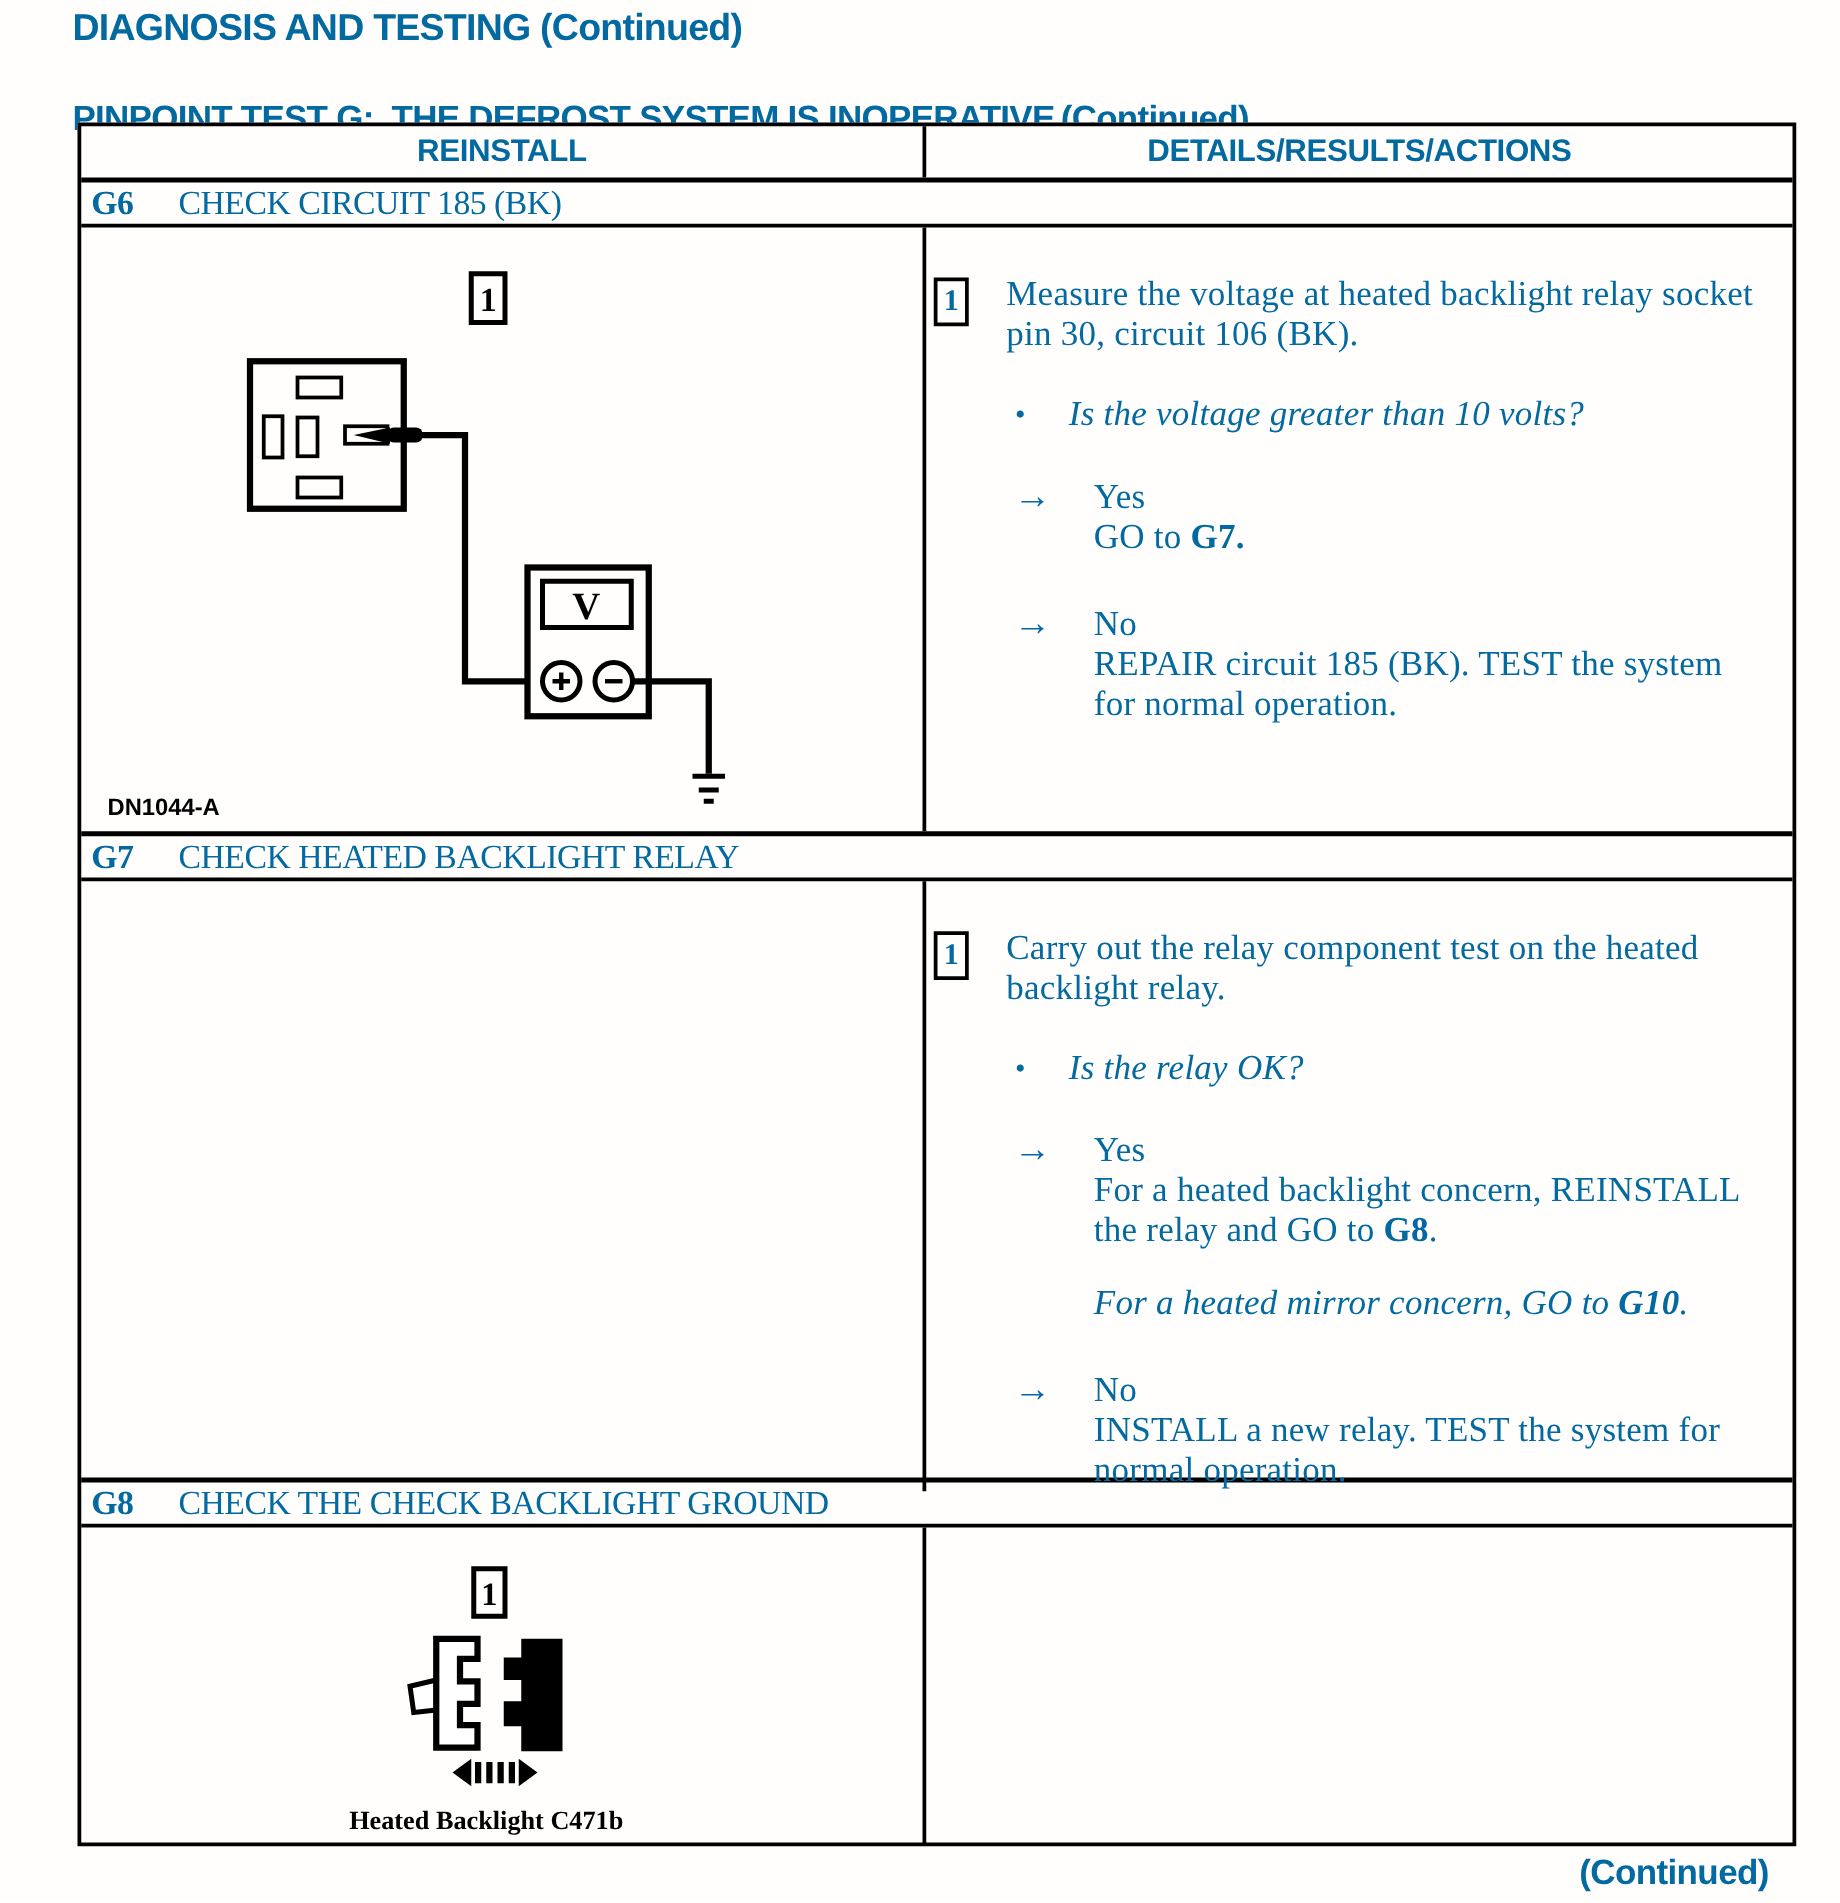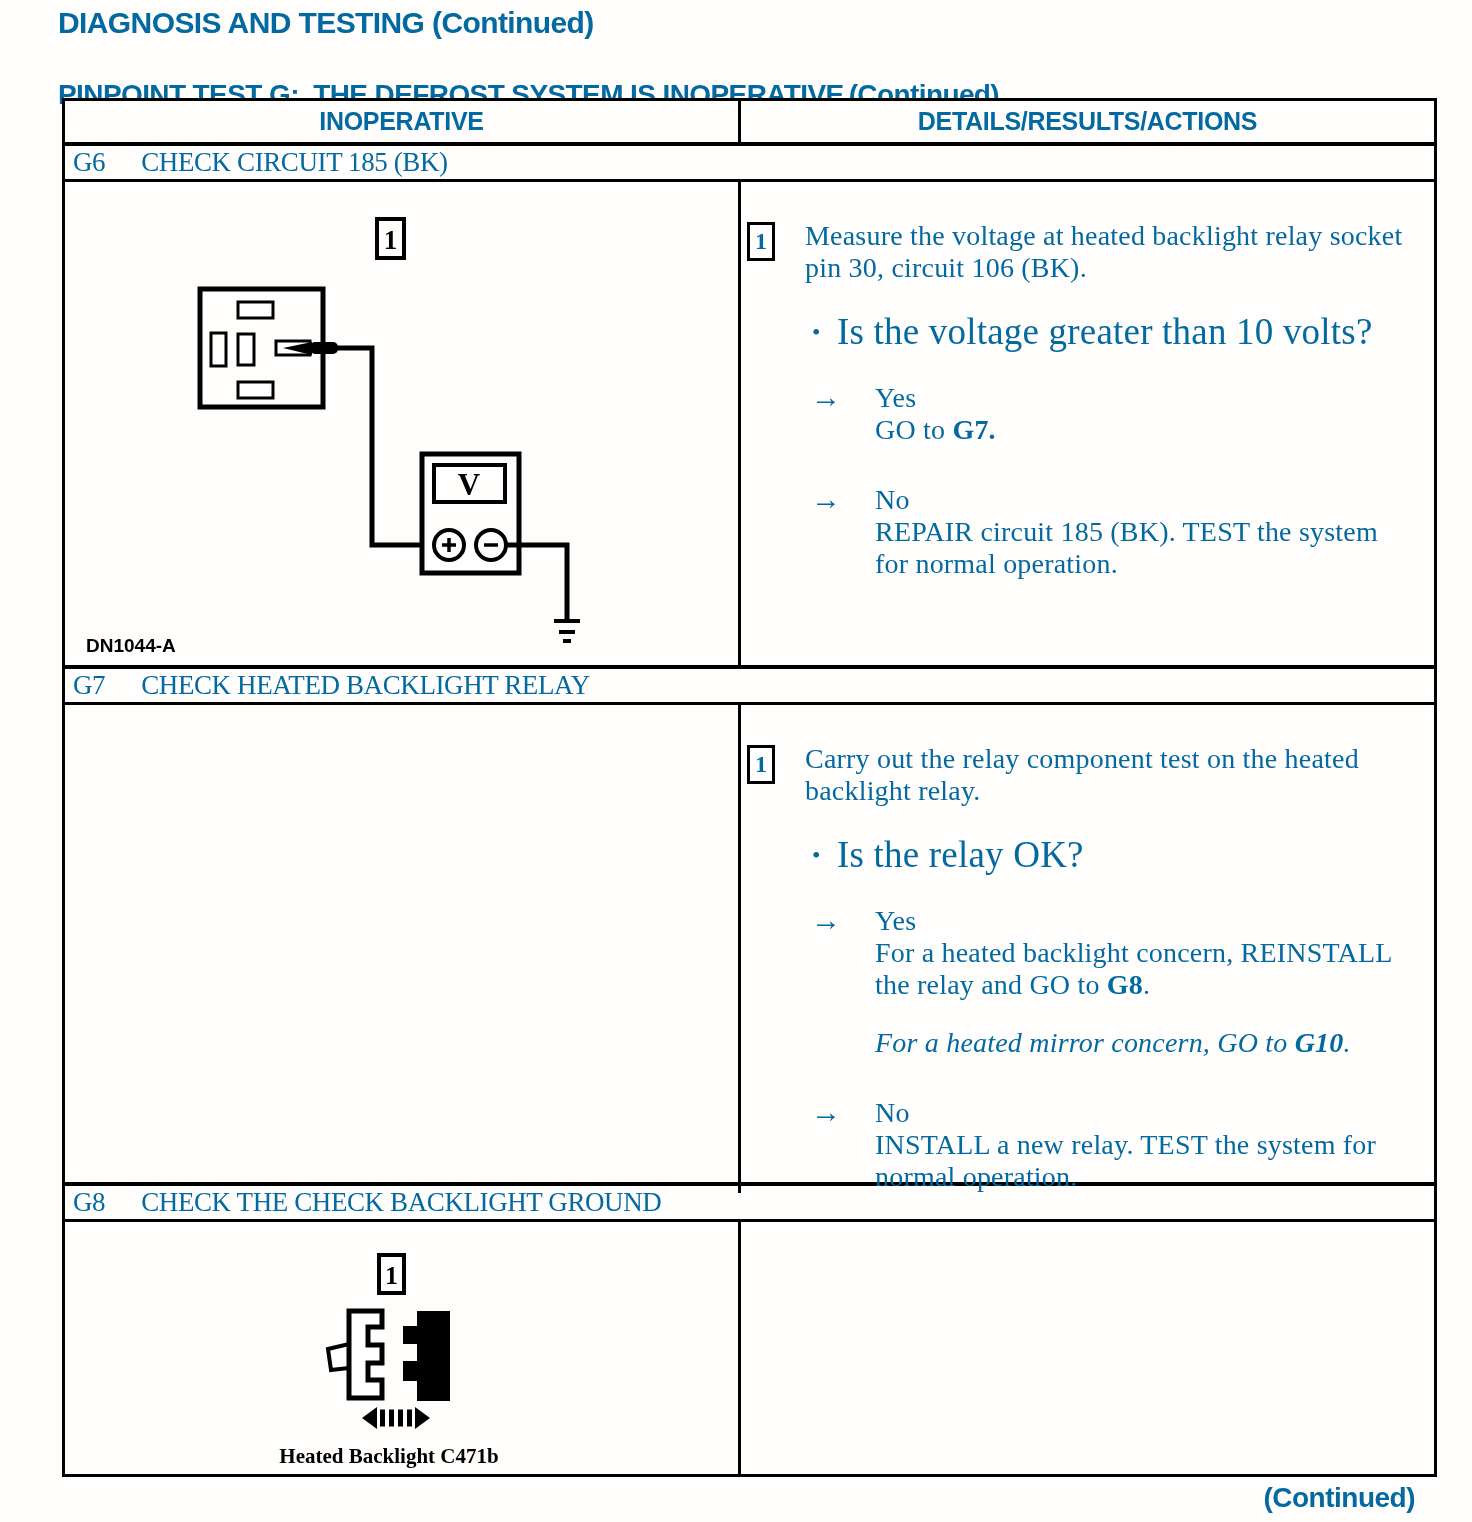--- a/index.html
+++ b/index.html
@@ -26,39 +26,39 @@
   .colheads .cell {
     display:flex; align-items:center; justify-content:center;
     font-family:"Liberation Sans", sans-serif; font-weight:bold;
     font-size:25px; letter-spacing:-0.3px;
   }
   .colheads .cell.left { border-right:3px solid #000; }
   .sec-head {
     display:flex; align-items:center; border-bottom:3px solid #000; box-sizing:border-box;
     padding-left:8px; font-size:27px; letter-spacing:-0.4px; white-space:nowrap;
   }
-  .sec-head .code { font-weight:normal; }
+  .sec-head .code { font-weight:bold; }
   .sec-head .title { margin-left:36px; }
   .body-row { display:grid; grid-template-columns:676px 1fr; box-sizing:border-box; }
   .body-row .cond { border-right:3px solid #000; position:relative; }
   .body-row .det { position:relative; padding:38px 16px 0 6px; box-sizing:border-box; }
   #g6-body { height:487px; border-bottom:4px solid #000; }
   #g7-body { height:481px; border-bottom:4px solid #000; }
   #g8-body { height:253px; }
   #g6-head, #g7-head, #g8-head { height:36px; }
 
   .step { display:flex; align-items:flex-start; }
   .step-num {
     flex:none; width:22px; height:33px; border:3px solid #000; margin-top:2px;
     text-align:center; font-weight:bold; font-size:24px; line-height:33px;
   }
   .step-text { margin-left:30px; font-size:28px; line-height:32px; letter-spacing:0.2px; max-width:622px; }
   .q-row { display:flex; margin:32px 0 0 65px; }
   .bullet-i { flex:none; width:14px; font-size:24px; line-height:32px; }
-  .q-text { margin-left:11px; font-size:37px; line-height:32px; letter-spacing:0.2px; }
+  .q-text { margin-left:29px; font-size:28px; line-height:32px; letter-spacing:0.2px;font-style:italic; }
   .ans { display:flex; margin:34px 0 0 64px; }
   .ans2 { margin-top:38px; }
   .arrow-i { flex:none; width:64px; font-size:30px; line-height:30px; letter-spacing:-2px; }
   .ans-body { font-size:28px; line-height:32px; letter-spacing:0.2px; max-width:545px; }
   .ans-label { display:block; font-weight:normal; }
   .bold { font-weight:bold; }
   .p2 { margin-top:26px;font-style:italic; }
   .diagram-svg { position:absolute; left:0; top:0; }
   .footer-cont {
     position:absolute; top:1482px; right:57px;
@@ -70,21 +70,21 @@
 <body>
 
 <div class="page">
 
   <div class="h1">DIAGNOSIS AND TESTING (Continued)</div>
   <div class="h2">PINPOINT TEST G:&nbsp; THE DEFROST SYSTEM IS INOPERATIVE (Continued)</div>
 
   <div class="ptable">
 
     <div class="colheads">
-      <div class="cell left">INOPERATIVE</div>
+      <div class="cell left">REINSTALL</div>
       <div class="cell">DETAILS/RESULTS/ACTIONS</div>
     </div>
 
     <div class="sec-head" id="g6-head">
       <span class="code">G6</span>
       <span class="title">CHECK CIRCUIT 185 (BK)</span>
     </div>
 
     <div class="body-row" id="g6-body">
       <div class="cond">

